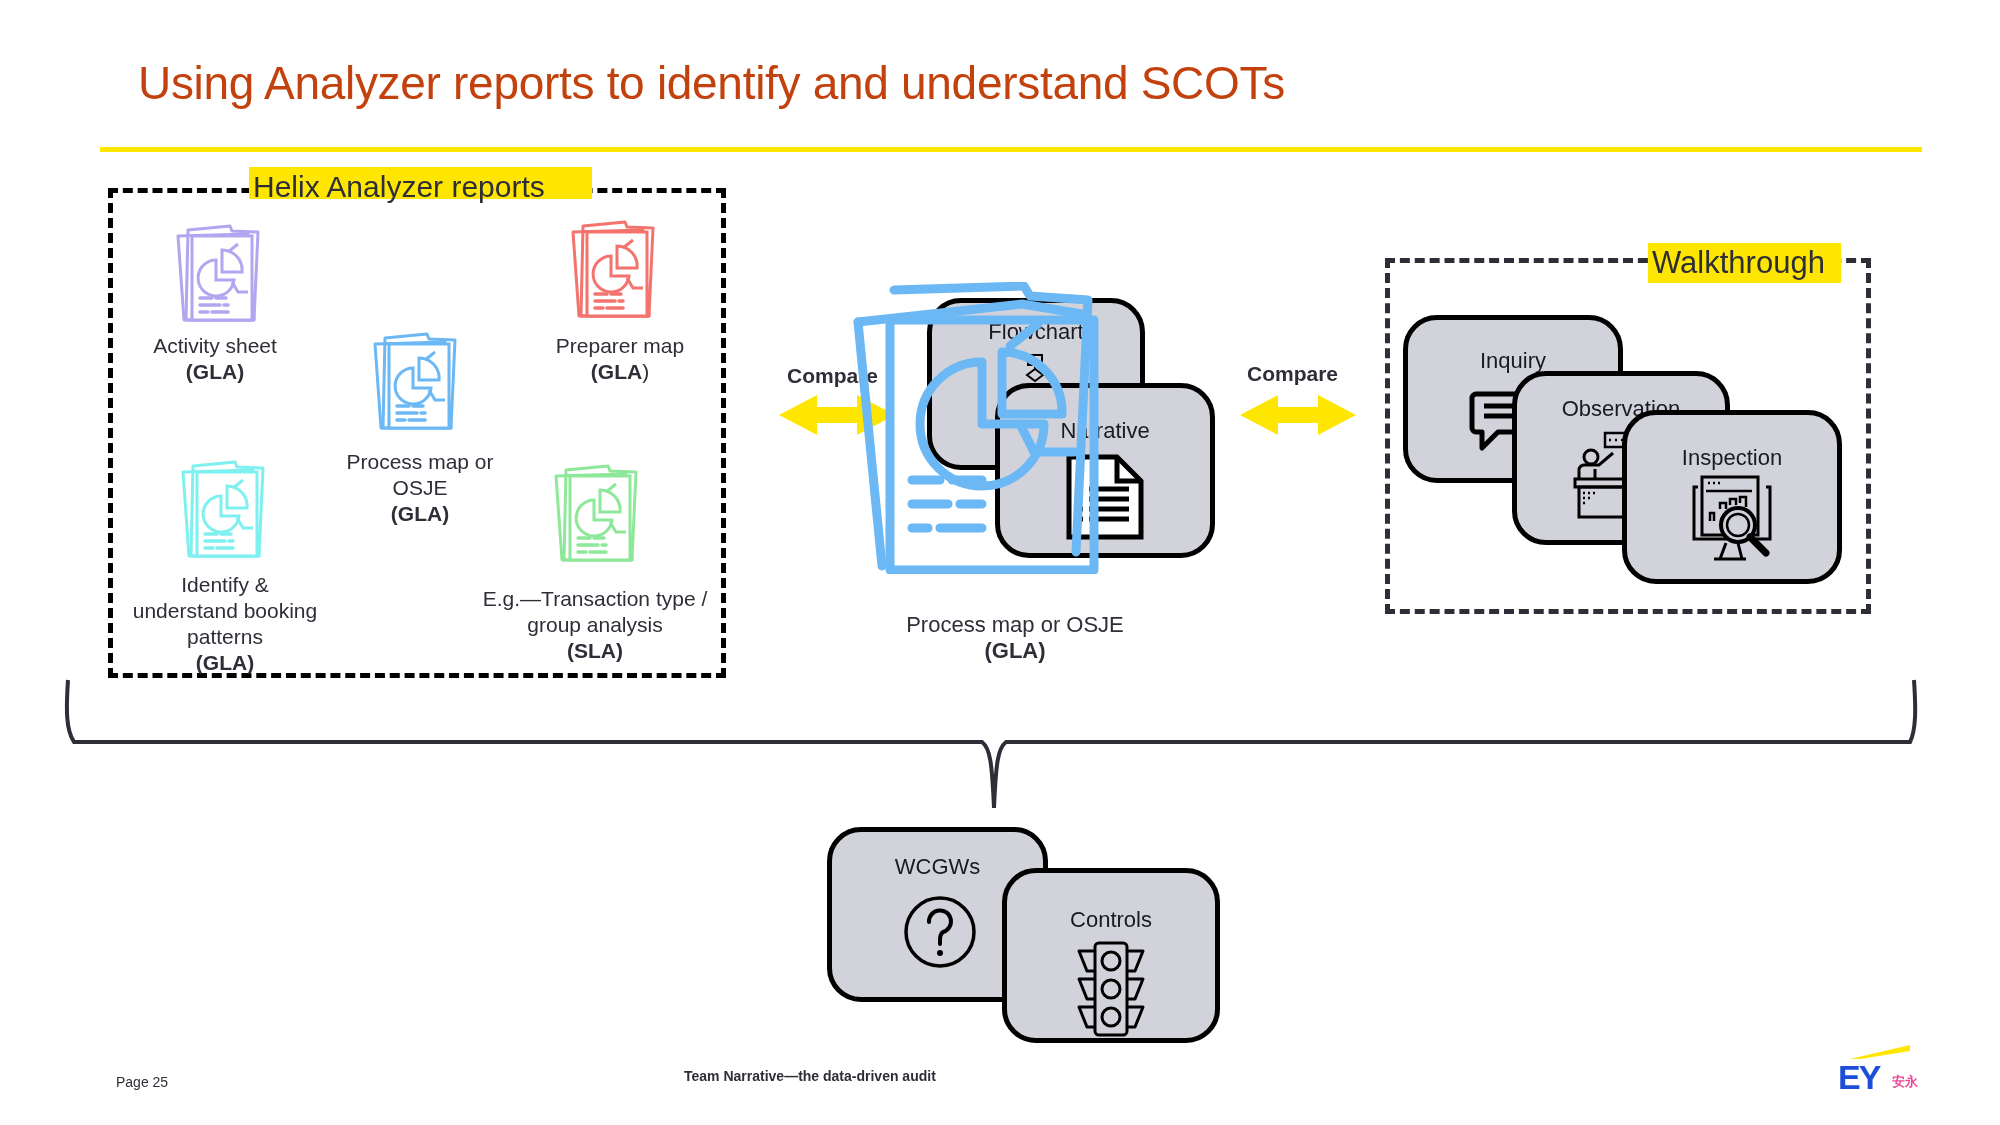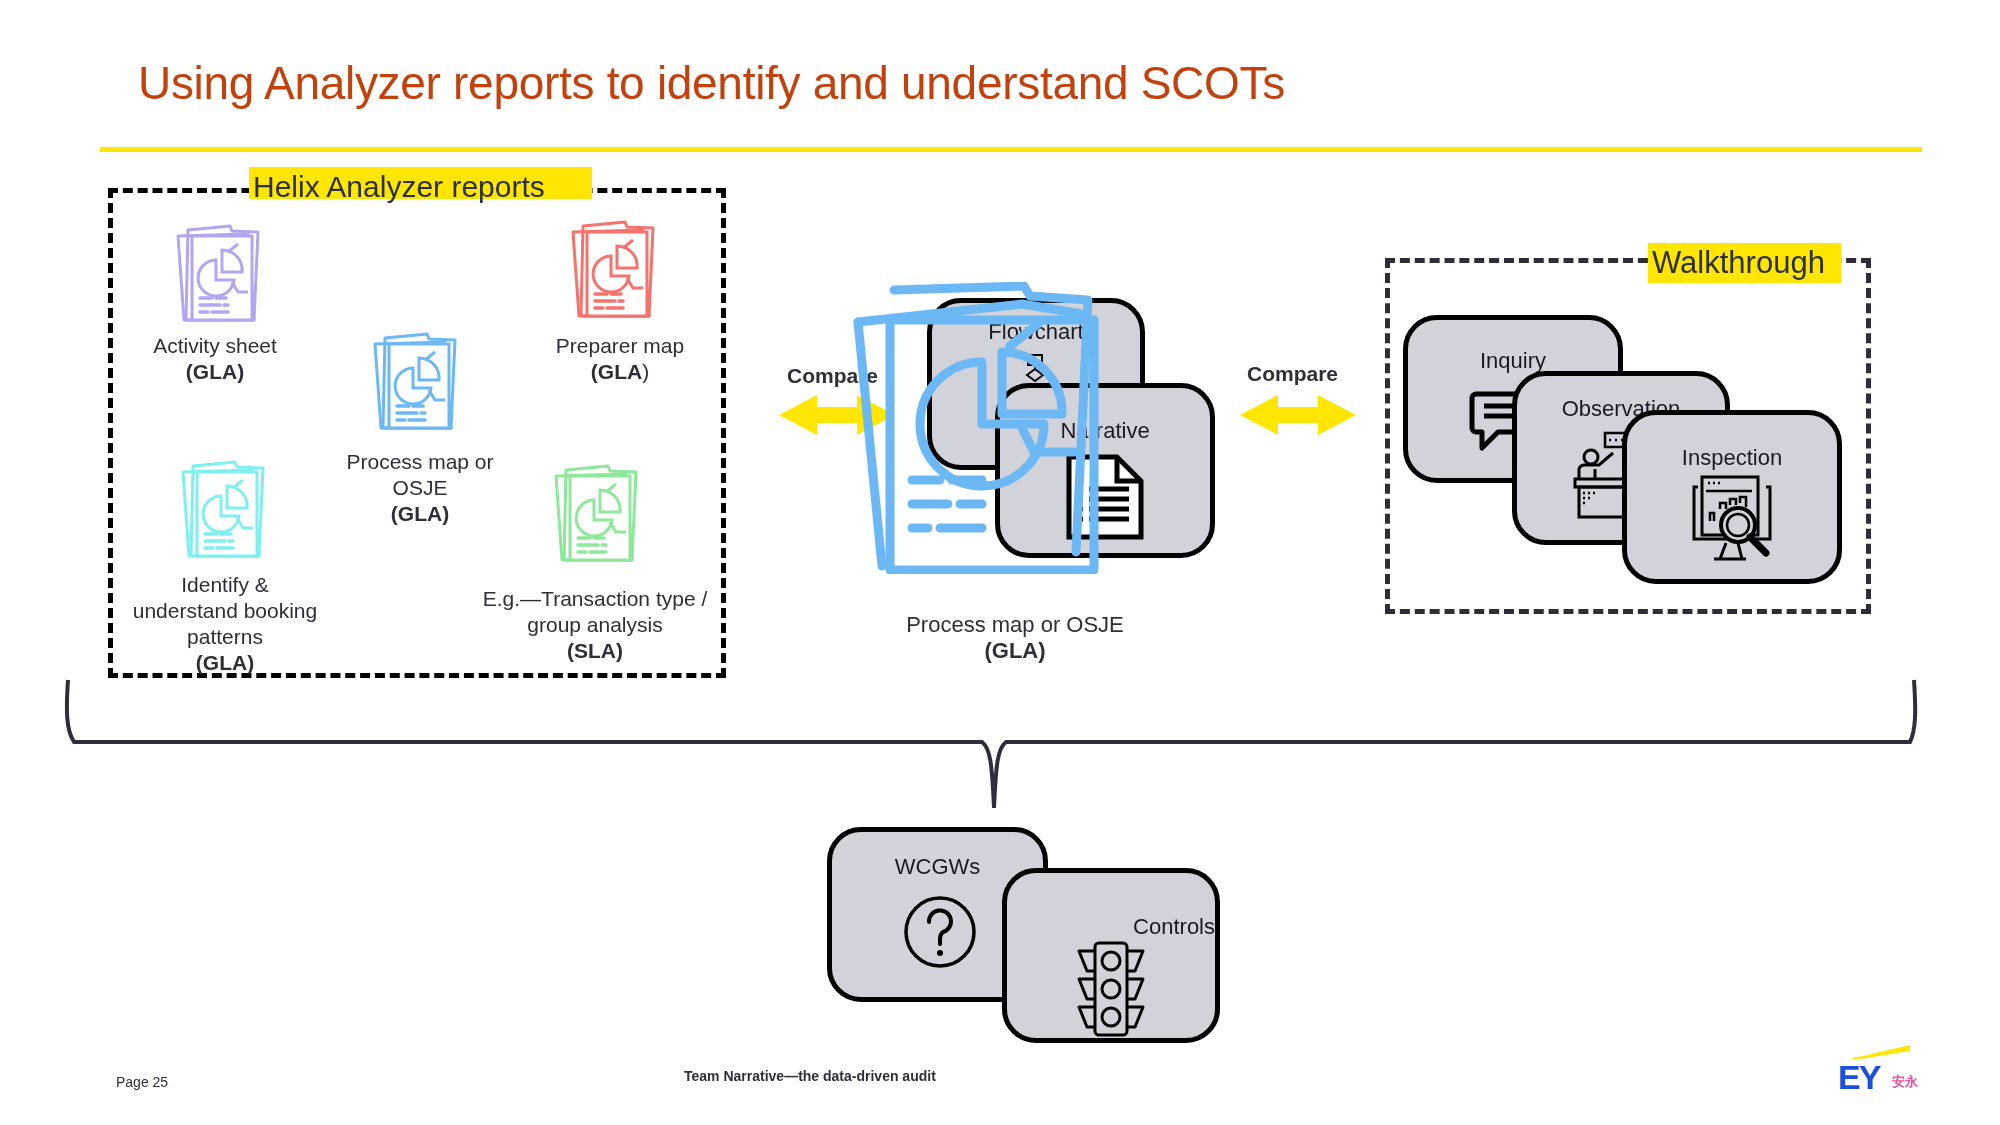--- a/index.html
+++ b/index.html
@@ -177,21 +177,21 @@
 
 <div class="card" style="left:827px; top:827px; width:221px; height:175px;">
   <div class="card-title" style="top:22px;">WCGWs</div>
   <svg class="card-icon" style="left:70px; transform:none; top:62px; width:76px; height:76px;" viewBox="0 0 76 76">
     <circle cx="38" cy="38" r="34" fill="none" stroke="#000" stroke-width="3.5"></circle>
     <path d="M27 28 A11 11 0 1 1 41 38 Q38 40 38 46 V50" fill="none" stroke="#000" stroke-width="4" stroke-linecap="round"></path>
     <circle cx="38" cy="59" r="3" fill="#000"></circle>
   </svg>
 </div>
 <div class="card" style="left:1002px; top:868px; width:218px; height:175px;">
-  <div class="card-title" style="top:41px;text-align:right;">Controls</div>
+  <div class="card-title" style="top:34px;">Controls</div>
   <svg class="card-icon" style="top:68px; width:68px; height:96px;" viewBox="0 0 68 96">
     <rect x="18" y="2" width="32" height="92" rx="4" fill="none" stroke="#000" stroke-width="3"></rect>
     <circle cx="34" cy="20" r="9" fill="none" stroke="#000" stroke-width="3"></circle>
     <circle cx="34" cy="48" r="9" fill="none" stroke="#000" stroke-width="3"></circle>
     <circle cx="34" cy="76" r="9" fill="none" stroke="#000" stroke-width="3"></circle>
     <path d="M18 10 H2 L10 30 H18 M50 10 H66 L58 30 H50 M18 38 H2 L10 58 H18 M50 38 H66 L58 58 H50 M18 66 H2 L10 86 H18 M50 66 H66 L58 86 H50" fill="none" stroke="#000" stroke-width="3" stroke-linejoin="round"></path>
   </svg>
 </div>
 
 <div class="abs footer-page">Page 25</div>

